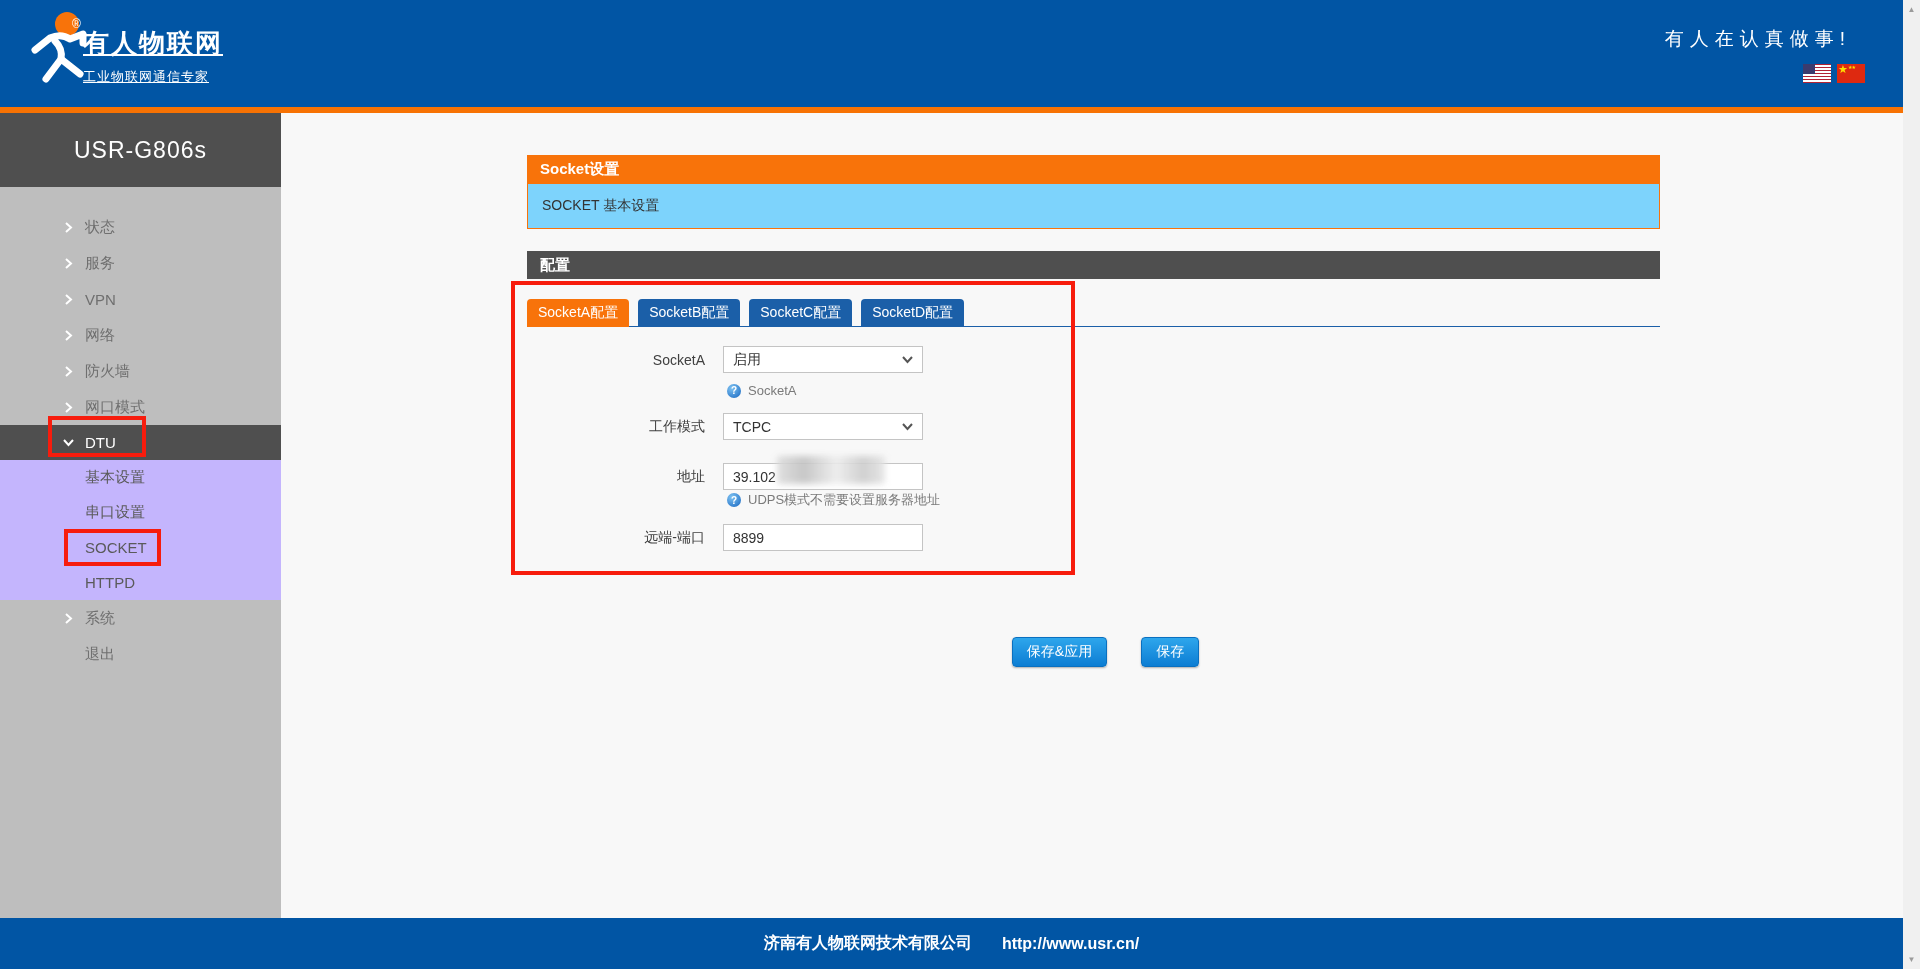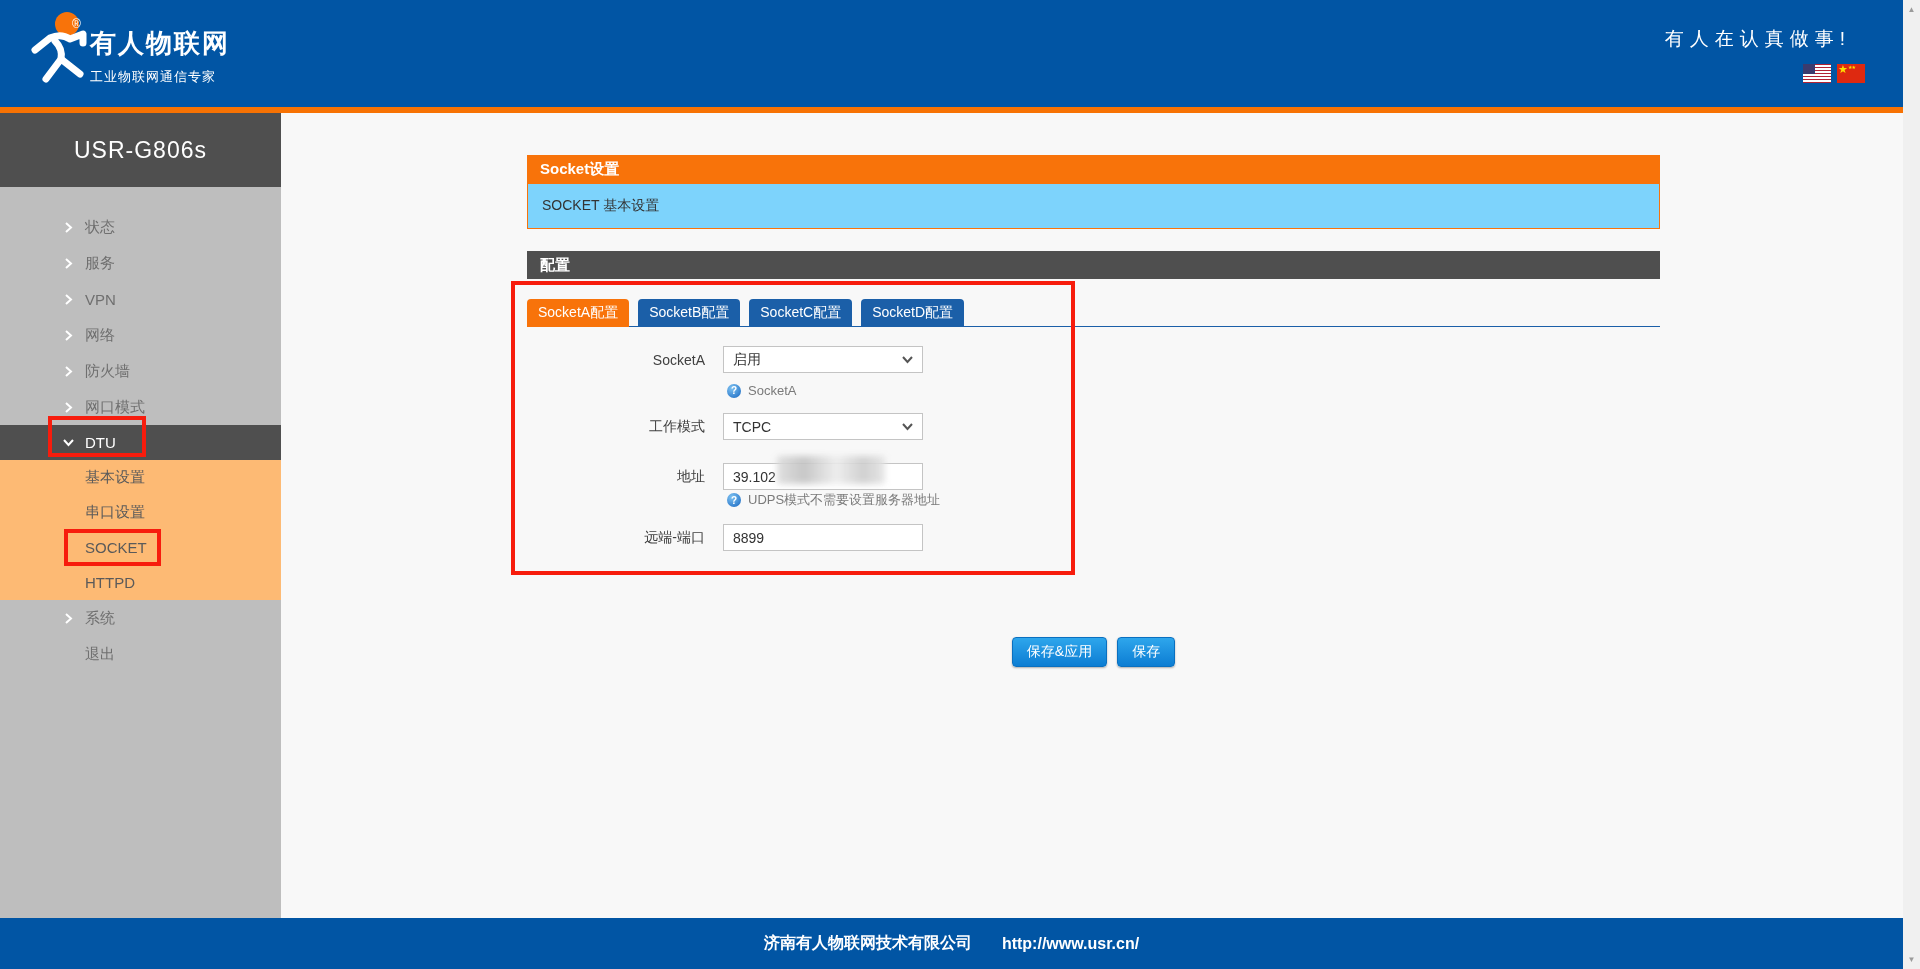--- a/index.html
+++ b/index.html
@@ -8,21 +8,21 @@
     position:relative;
     background:#f8f8f8;
     font-family:"Liberation Sans", sans-serif;
   }
 
   
   .header { position:absolute; left:0; top:0; width:1903px; height:107px; background:#0155a4; }
   .header-accent { position:absolute; left:0; top:107px; width:1903px; height:6px; background:#f77203; }
   .logo { position:absolute; left:22px; top:6px; width:76px; height:80px; }
   .reg-mark { position:absolute; left:72px; top:17px; color:#fff; font-size:12px; }
-  .brand { position:absolute; left:90px; top:26px; color:#fff; }
+  .brand { position:absolute; left:83px; top:26px; color:#fff;text-decoration:underline; }
   .brand-title { font-size:26px; font-weight:bold; letter-spacing:2px; }
   .brand-sub { font-size:13px; margin-top:7px; letter-spacing:1px; }
   .slogan { position:absolute; right:52px; top:26px; color:#fff; font-size:19px; letter-spacing:6px; }
   .flags { position:absolute; right:38px; top:64px; display:flex; gap:6px; }
   .flag { width:28px; height:19px; position:relative; cursor:pointer; }
   .flag-us { background:repeating-linear-gradient(to bottom,#b22234 0 1.5px,#ffffff 1.5px 3px); }
   .flag-us::after { content:""; position:absolute; left:0; top:0; width:12px; height:10px; background:#3c3b6e; }
   .flag-cn { background:#de2910; }
   .flag-cn .star-big { position:absolute; left:1px; top:-1px; color:#ffde00; font-size:11px; }
   .flag-cn .star-small { position:absolute; left:11px; top:0px; color:#ffde00; font-size:5px; letter-spacing:-1px; }
@@ -35,21 +35,21 @@
 
   
   .sidebar { position:absolute; left:0; top:113px; width:281px; height:805px; background:#bebebe; }
   .device-band { height:74px; background:#4f4f4f; color:#fff; display:flex; align-items:center; justify-content:center; font-size:23px; letter-spacing:1px; }
   .menu { padding-top:22px; }
   .menu-item { height:36px; display:flex; align-items:center; font-size:15px; color:#6f6f6f; cursor:pointer; }
   .menu-item .chev { margin-left:63px; width:11px; height:11px; flex:0 0 auto; }
   .menu-item .mi-label { margin-left:11px; }
   .menu-item.no-chev .mi-label { margin-left:85px; }
   .menu-item.active { height:35px; background:#4f4f4f; color:#fff; }
-  .submenu { background:#fdba74; }
+  .submenu { background:#c4b5fd; }
   .submenu .menu-item { height:35px; color:#5a5a5a; }
   .submenu .mi-label { margin-left:85px; }
 
   
   #content { position:absolute; left:527px; top:113px; width:1133px; height:862px; }
   .bar { position:absolute; left:0; right:0; height:28px; line-height:28px; padding-left:13px; color:#fff; font-weight:bold; font-size:15px; }
   .socket-bar { top:42px; background:#f8730a; }
   .desc-box { position:absolute; left:0; right:0; top:70px; height:46px; background:#7dd3fc; border:1px solid #f8730a; display:flex; align-items:center; padding-left:14px; font-size:14px; color:#333; }
   .config-bar { top:138px; background:#4f4f4f; }
 
@@ -68,21 +68,21 @@
             background:linear-gradient(90deg,#dcdcdc,#c2c2c2 25%,#ececec 55%,#cccccc 80%,#e4e4e4); filter:blur(3px); }
   .help-line { position:absolute; left:200px; display:flex; align-items:center; gap:7px; font-size:13px; color:#7a7a7a; }
   .help-ico { width:14px; height:14px; border-radius:50%; flex:0 0 auto;
               background:radial-gradient(circle at 35% 30%, #7fc3f2, #1565c0);
               color:#fff; font-size:10px; font-weight:bold; display:flex; align-items:center; justify-content:center; }
 
   .btn-row { position:absolute; left:0; right:0; top:524px; display:flex; justify-content:center; gap:10px; }
   .btn { height:30px; padding:0 14px; border:1px solid #0a70c0; border-radius:4px; cursor:pointer;
          background:linear-gradient(#2ea6ec,#0c7dd3); color:#fff; font-size:14px;
          display:flex; align-items:center; box-shadow:0 1px 2px rgba(0,0,0,.3);
-         font-family:"Liberation Sans",sans-serif; }
+         font-family:"Liberation Sans",sans-serif;margin-left:24px; }
 
   
   .ann { position:absolute; border:4px solid #f71c0d; pointer-events:none; z-index:50; }
   #ann-dtu { left:48px; top:416px; width:98px; height:41px; }
   #ann-socket { left:64px; top:529px; width:97px; height:37px; }
   #ann-panel { left:511px; top:281px; width:564px; height:294px; }
 
   
   .footer { position:absolute; left:0; top:918px; width:1903px; height:51px; background:#0155a4;
             display:flex; align-items:center; justify-content:center; gap:30px;

